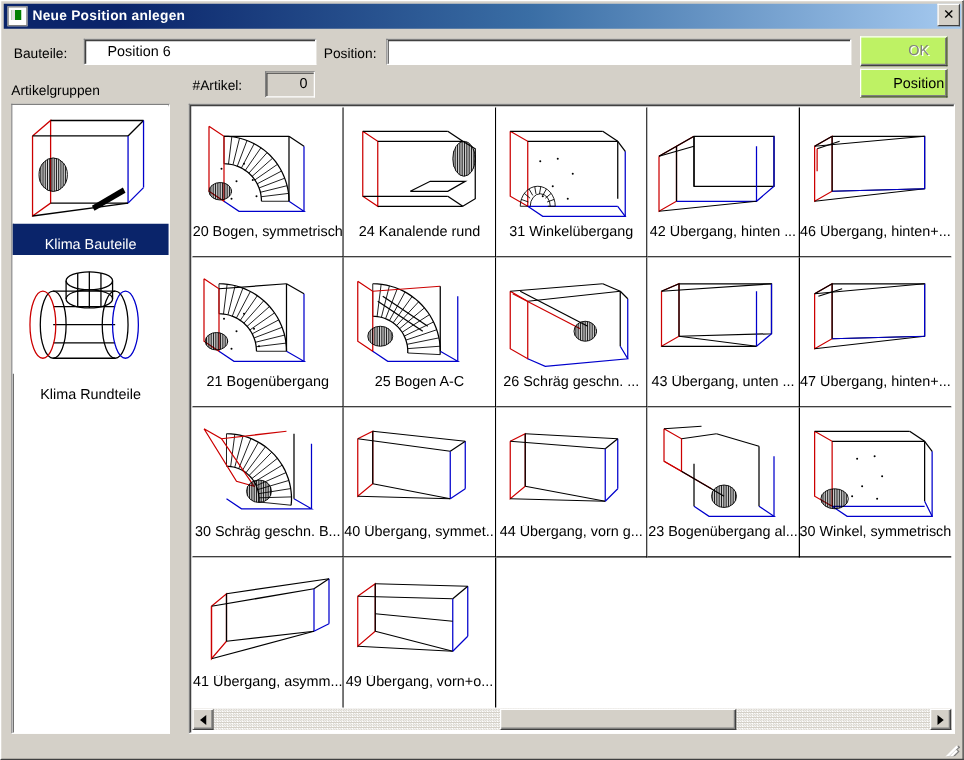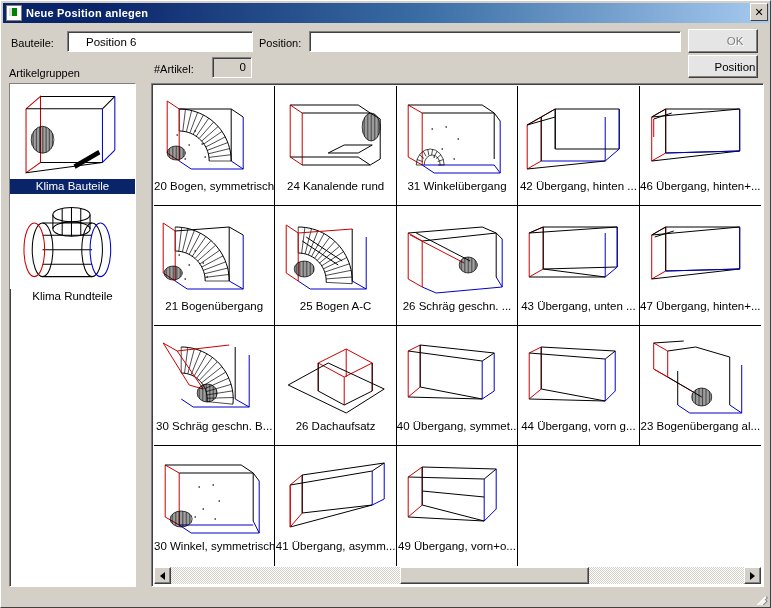--- a/index.html
+++ b/index.html
@@ -60,42 +60,42 @@
     box-shadow: inset 1px 1px 0 #404040;
   }
   .counter{
     position:absolute;background:#d4d0c8;box-sizing:border-box;
     border-top:1px solid #808080;border-left:1px solid #808080;
     border-right:1px solid #fff;border-bottom:1px solid #fff;
     box-shadow: inset 1px 1px 0 #404040;
     font-size:11.5px;text-align:right;padding:1px 5px 1px 2px;line-height:16px;
   }
   .btn{
-    position:absolute;background:#e5e5e5;box-sizing:border-box;
+    position:absolute;background:#bef264;box-sizing:border-box;
     border-top:1px solid #fff;border-left:1px solid #fff;
     border-right:1px solid #404040;border-bottom:1px solid #404040;
     box-shadow: inset -1px -1px 0 #808080;
     font-size:11.5px;text-align:center;color:#000;cursor:default;
     display:flex;align-items:center;justify-content:center;padding-left:24px;
   }
   .btn.disabled{color:#808080;text-shadow:1px 1px 0 #fff;}
   
   .grouplist{
     position:absolute;background:#fff;box-sizing:border-box;
     border-top:1px solid #808080;border-left:1px solid #808080;
     border-right:1px solid #fff;border-bottom:1px solid #fff;
     box-shadow: inset 1px 1px 0 #404040;
     overflow:hidden;
   }
   .group-item{position:relative;width:100%;}
   .group-thumb{
     width:100%;height:95px;display:block;background:#fff;
   }
   .group-label{
-    text-align:center;font-size:11.5px;padding:1px 0 2px;white-space:nowrap;
+    text-align:center;font-size:11.5px;padding:11px 0 2px;white-space:nowrap;
   }
   .group-item.selected .group-label{background:#0a246a;color:#fff;}
   
   .gridpanel{
     position:absolute;background:#fff;box-sizing:border-box;
     border-top:1px solid #808080;border-left:1px solid #808080;
     border-right:1px solid #fff;border-bottom:1px solid #fff;
     box-shadow: inset 1px 1px 0 #404040;
     overflow:hidden;
   }
@@ -601,36 +601,20 @@
                 <line x1="59.8" y1="60.36798437502168" x2="59.8" y2="71.63201562497832"></line>
                 <line x1="61.2" y1="62.47273477039223" x2="61.2" y2="69.52726522960778"></line>
               </g>
             </svg>
           </div>
           <div class="caption">30 Schräg geschn. B...</div>
         </div>
         <div class="cell">
           <div style="width: 100%;">
             <svg viewBox="0 0 118 92" preserveAspectRatio="xMidYMid meet">
-              <polyline points="42,36 70,22 96,36 68,50 42,36" fill="none" stroke="#cc0000" stroke-width="1"></polyline>
-              <line x1="42" y1="36" x2="42" y2="64" stroke="#cc0000" stroke-width="1"></line>
-              <line x1="70" y1="22" x2="70" y2="50" stroke="#cc0000" stroke-width="1"></line>
-              <line x1="96" y1="36" x2="96" y2="64" stroke="#cc0000" stroke-width="1"></line>
-              <line x1="68" y1="50" x2="68" y2="78" stroke="#cc0000" stroke-width="1"></line>
-              <polyline points="42,64 68,78 96,64" fill="none" stroke="#000000" stroke-width="1"></polyline>
-              <polyline points="12,58 52,36 108,62 70,86 12,58" fill="none" stroke="#000000" stroke-width="1"></polyline>
-              <line x1="42" y1="64" x2="42" y2="36" stroke="#000000" stroke-width="1"></line>
-              <line x1="96" y1="64" x2="96" y2="36" stroke="#000000" stroke-width="1"></line>
-            </svg>
-          </div>
-          <div class="caption">26 Dachaufsatz</div>
-        </div>
-        <div class="cell">
-          <div style="width: 100%;">
-            <svg viewBox="0 0 118 92" preserveAspectRatio="xMidYMid meet">
               <polyline points="10,24 22,18 22,60 10,70 10,24" fill="none" stroke="#cc0000" stroke-width="1"></polyline>
               <line x1="22" y1="18" x2="96" y2="26" stroke="#000000" stroke-width="1"></line>
               <line x1="10" y1="24" x2="84" y2="34" stroke="#000000" stroke-width="1"></line>
               <line x1="96" y1="26" x2="96" y2="64" stroke="#0000cc" stroke-width="1"></line>
               <line x1="84" y1="34" x2="84" y2="72" stroke="#0000cc" stroke-width="1"></line>
               <line x1="22" y1="60" x2="84" y2="72" stroke="#000000" stroke-width="1"></line>
               <line x1="10" y1="70" x2="84" y2="72" stroke="#000000" stroke-width="1"></line>
               <line x1="84" y1="34" x2="96" y2="26" stroke="#000000" stroke-width="1"></line>
               <line x1="84" y1="72" x2="96" y2="64" stroke="#0000cc" stroke-width="1"></line>
               <line x1="22" y1="18" x2="22" y2="60" stroke="#000000" stroke-width="1"></line>

